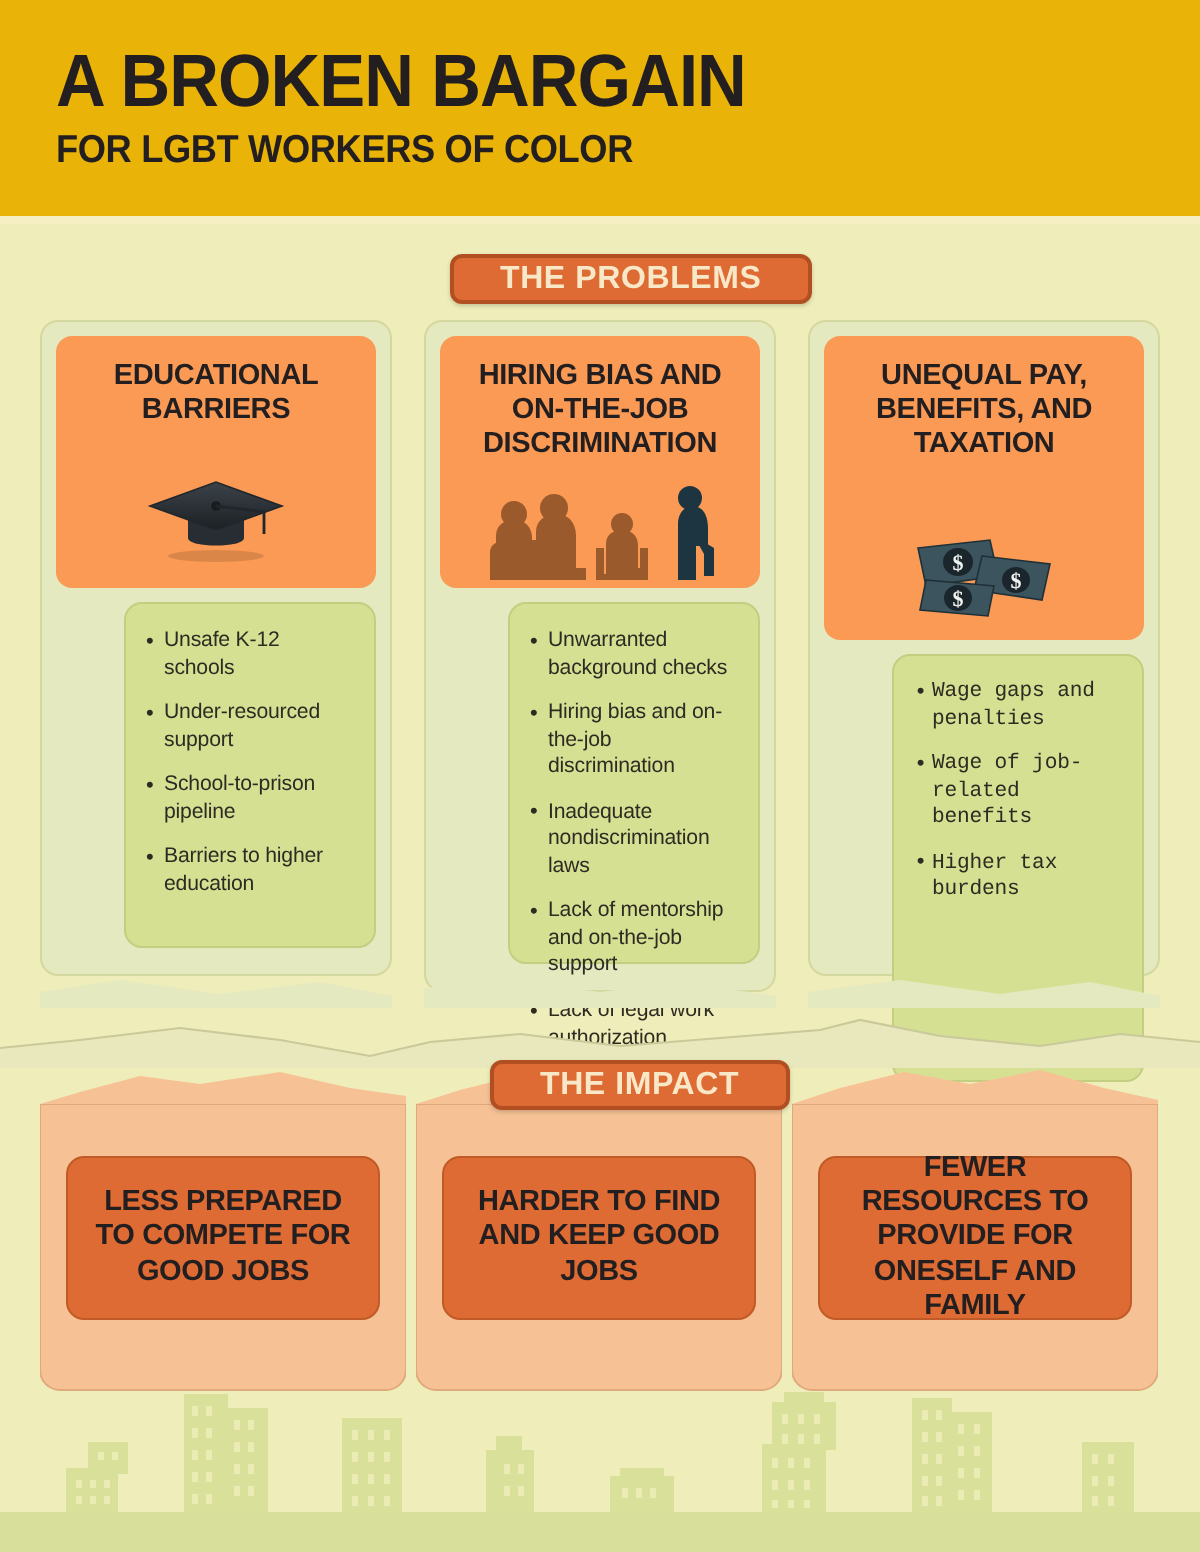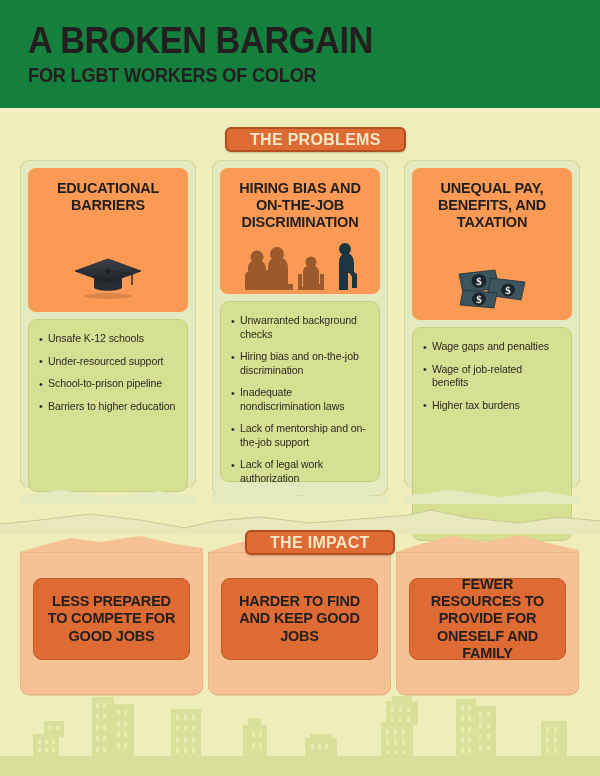--- a/index.html
+++ b/index.html
@@ -13,21 +13,21 @@
     font-family: "Liberation Sans", sans-serif;
     overflow: hidden;
     position: relative;
   }
 
   
   #banner {
     position: absolute;
     left: 0; top: 0;
     width: 600px; height: 108px;
-    background: #15803d;
+    background: #eab308;
     box-sizing: border-box;
     padding: 22px 0 0 28px;
   }
   #banner-title {
     font-size: 37px;
     font-weight: bold;
     color: #231F20;
     letter-spacing: -0.5px;
     line-height: 1.0;
     transform: scaleX(0.93);
@@ -95,21 +95,21 @@
   #pcol-2 { left: 404px; height: 328px; }
 
   .phead {
     background: #FB9A54;
     border-radius: 8px;
     box-sizing: border-box;
     padding: 12px 6px 6px 6px;
     text-align: center;
     position: relative;
   }
-  #pcol-0 .phead { height: 144px; }
+  #pcol-0 .phead { height: 126px; }
   #pcol-1 .phead { height: 126px; }
   #pcol-2 .phead { height: 152px; }
 
   .phead-title {
     font-size: 14.5px;
     font-weight: bold;
     color: #231F20;
     line-height: 1.18;
     letter-spacing: -0.2px;
     white-space: pre-line;
@@ -127,24 +127,25 @@
   #pcol-1 .phead-icon { bottom: 4px; }
   #pcol-2 .phead-icon { bottom: 10px; }
 
   .pbody {
     margin-top: 7px;
     background: #D6E093;
     border: 1px solid #C3CE80;
     border-radius: 9px;
     box-sizing: border-box;
     padding: 12px 10px 12px 10px;
+    margin-left: 34px;
   }
   #pcol-0 .pbody { height: 173px; }
   #pcol-1 .pbody { height: 181px; }
-  #pcol-2 .pbody { height: 214px; }
+  #pcol-2 .pbody { height: 214px; font-family: Liberation Mono, monospace; }
 
   .pbody ul {
     margin: 0;
     padding: 0;
     list-style: none;
   }
   .pbody li {
     position: relative;
     font-size: 10.6px;
     color: #2E2B23;

